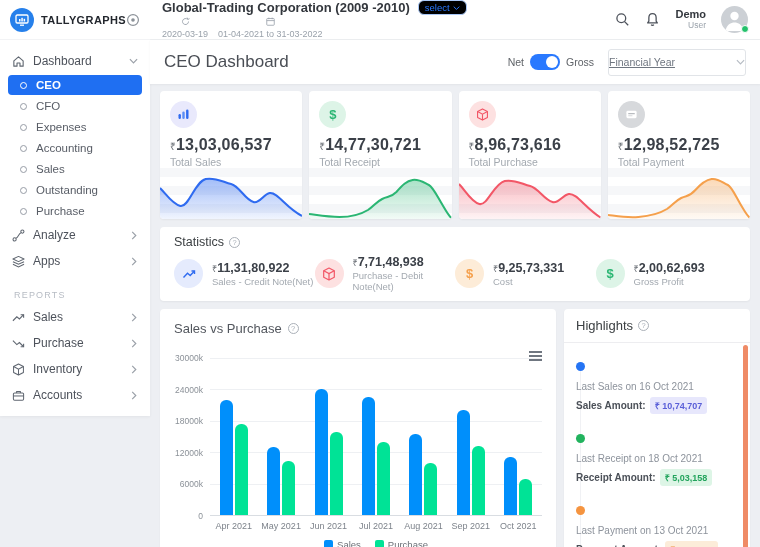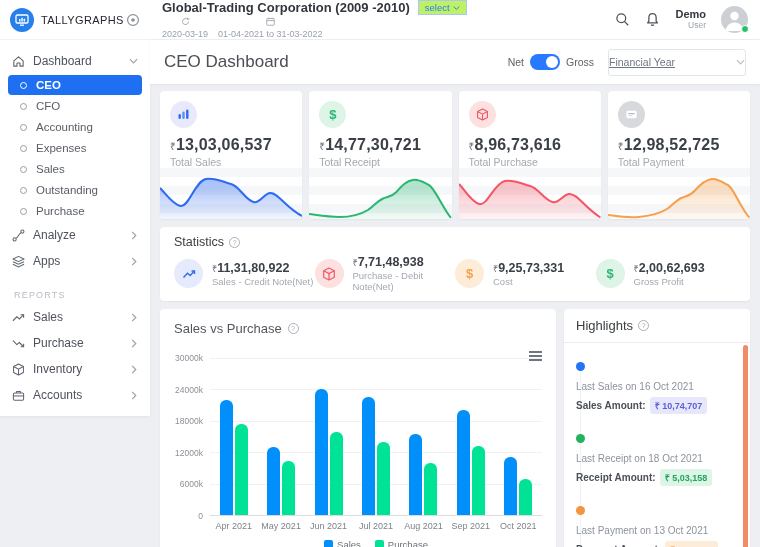--- a/index.html
+++ b/index.html
@@ -5,41 +5,41 @@
   * { margin:0; padding:0; box-sizing:border-box; }
   html,body { width:760px; height:547px; overflow:hidden; }
   body { background:#edeff3; font-family:"Liberation Sans", sans-serif; color:#3c4043; }
   .app { display:flex; width:760px; height:547px; }
 
   
   .left-col { width:150px; flex:none; }
   .sidebar { background:#fff; padding-bottom:8px; box-shadow:0 1px 3px rgba(0,0,0,.05); }
   .logo-row { height:40px; display:flex; align-items:center; padding:0 10px; border-bottom:1px solid #f2f3f5; }
   .logo-badge { width:24px; height:24px; border-radius:50%; background:#2680eb; display:flex; align-items:center; justify-content:center; flex:none; }
-  .logo-text { font-size:11px; font-weight:400; letter-spacing:.4px; color:#23272e; margin-left:7px; flex:1; }
+  .logo-text { font-size:11px; font-weight:700; letter-spacing:.4px; color:#23272e; margin-left:7px; flex:1; }
   .collapse-btn { color:#8b9198; display:flex; }
   nav { padding:8px 8px 0; }
   .nav-row { display:flex; align-items:center; gap:8px; padding:6px 4px; font-size:12px; color:#4d525b; cursor:pointer; }
   .nav-row .grow { flex:1; }
   .sub-list { list-style:none; }
   .sub-item { display:flex; align-items:center; gap:9px; padding:4px 4px 4px 12px; margin:1px 0; font-size:11.5px; color:#585d66; border-radius:4px; cursor:pointer; }
   .sub-item .bullet { width:7px; height:7px; border:1.2px solid #979da6; border-radius:50%; flex:none; }
   .sub-item.active { background:#1f6ff2; color:#fff; font-weight:600; }
   .sub-item.active .bullet { border-color:#fff; }
   .section-label { font-size:9px; letter-spacing:1.2px; color:#b7bcc4; padding:16px 6px 4px; }
   .nav-icon { display:flex; color:#5f6670; }
   .chev { display:flex; color:#9aa0a8; }
 
   
   .main { flex:1; display:flex; flex-direction:column; min-width:0; }
   .topbar { height:40px; background:#fff; border-bottom:1px solid #eceef0; display:flex; align-items:center; padding:0 12px; flex:none; }
   .tb-left { display:flex; flex-direction:column; justify-content:center; gap:2px; }
   .tb-title-row { display:flex; align-items:center; gap:8px; }
   .company-title { font-size:13px; font-weight:600; color:#33373d; }
-  .select-btn { font-size:9.5px; color:#2979ff; border:1px solid #a9c8f8; border-radius:0; padding:1px 6px; background:#bef264; display:flex; align-items:center; gap:3px; cursor:pointer; }
+  .select-btn { font-size:9.5px; color:#2979ff; border:1px solid #a9c8f8; border-radius:6px; padding:1px 6px; background:#000000; display:flex; align-items:center; gap:3px; cursor:pointer; }
   .tb-sub-row { display:flex; align-items:center; gap:10px; font-size:9px; color:#9aa2ab; }
   .tb-sub-item { display:flex; align-items:center; gap:3px;flex-direction:column; }
   .tb-right { margin-left:auto; display:flex; align-items:center; gap:15px; }
   .tb-icon { color:#4d525b; display:flex; cursor:pointer; }
   .user-block { text-align:right; line-height:1.15; }
   .user-name { font-size:11px; font-weight:700; color:#33373d; }
   .user-role { font-size:8.5px; color:#9aa2ab; }
   .avatar { width:27px; height:27px; border-radius:50%; background:#ccd0d5; position:relative; display:flex; align-items:flex-end; justify-content:center; overflow:visible; cursor:pointer; }
   .avatar svg { border-radius:50%; }
   .status-dot { position:absolute; right:-1px; bottom:0; width:8px; height:8px; border-radius:50%; background:#23c16b; border:1.5px solid #fff; }
@@ -164,25 +164,25 @@
           <li class="sub-item active">
               <span class="bullet"></span>
               <span>CEO</span>
             </li>
           <li class="sub-item">
               <span class="bullet"></span>
               <span>CFO</span>
             </li>
           <li class="sub-item">
               <span class="bullet"></span>
-              <span>Accounting</span>
+              <span>Expenses</span>
             </li>
           <li class="sub-item">
               <span class="bullet"></span>
-              <span>Expenses</span>
+              <span>Accounting</span>
             </li>
           <li class="sub-item">
               <span class="bullet"></span>
               <span>Sales</span>
             </li>
           <li class="sub-item">
               <span class="bullet"></span>
               <span>Outstanding</span>
             </li>
           <li class="sub-item">

